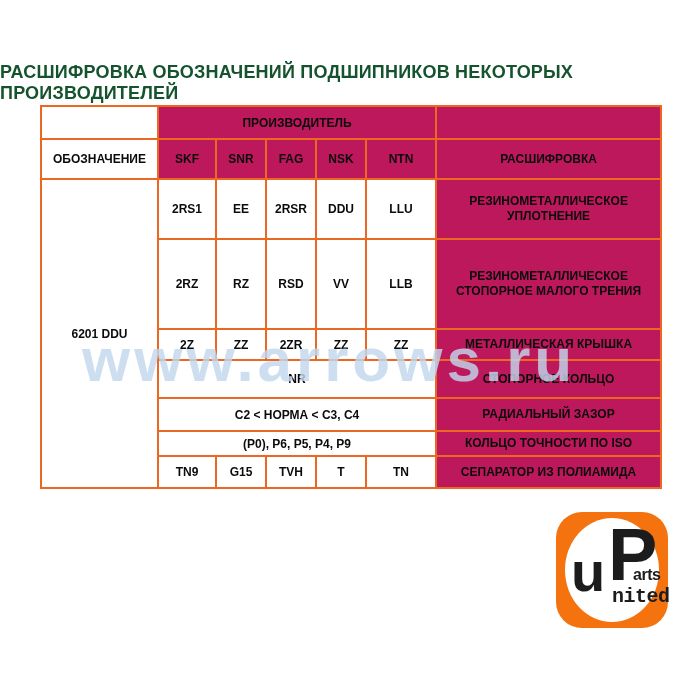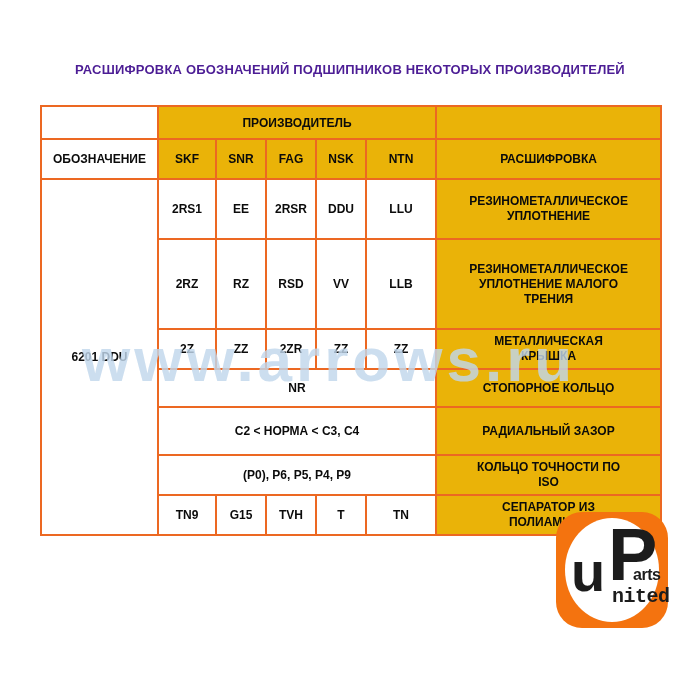--- a/index.html
+++ b/index.html
@@ -1,36 +1,36 @@
 <!DOCTYPE html>
 <html><head>
 <meta charset="utf-8">
 <style>
   * { margin: 0; padding: 0; box-sizing: border-box; }
   html, body { width: 700px; height: 700px; background: #ffffff; overflow: hidden; }
   body { font-family: "Liberation Sans", "DejaVu Sans", sans-serif; position: relative; color: #000; }
 
   .page-title {
     position: absolute; top: 62px; left: 0; width: 700px;
-    text-align: center; font-size: 13px; font-weight: bold; color: #4c1d95;
+    font-size: 18px; font-weight: bold; color: #14532d;
     letter-spacing: 0.2px;
   }
 
   table.decode {
     position: absolute; left: 40px; top: 105px;
     border-collapse: collapse; table-layout: fixed; width: 620px;
   }
   table.decode td {
     border: 2px solid #EC6822;
     text-align: center; vertical-align: middle;
     font-size: 12px; font-weight: bold; color: #0b0b0b;
   }
-  td.o { background: #eab308; }
+  td.o { background: #be185d; }
   td.w { background: #ffffff; }
-  td.dec { font-size: 11px; padding: 4px 28px; line-height: 1.25; }
+  td.dec { font-size: 11px; padding: 4px 12px; line-height: 1.25; }
   td.hdr { font-size: 12.5px; }
 
   .watermark {
     position: absolute; left: 82px; top: 324px;
     font-size: 62px; font-weight: bold; letter-spacing: 4px;
     color: rgba(193, 215, 235, 0.82);
     white-space: nowrap; pointer-events: none; z-index: 5;
   }
 
   .logo {
@@ -85,35 +85,35 @@
     <td class="w">DDU</td>
     <td class="w">LLU</td>
     <td class="o dec">РЕЗИНОМЕТАЛЛИЧЕСКОЕ УПЛОТНЕНИЕ</td>
   </tr>
   <tr style="height:90px">
     <td class="w">2RZ</td>
     <td class="w">RZ</td>
     <td class="w">RSD</td>
     <td class="w">VV</td>
     <td class="w">LLB</td>
-    <td class="o dec">РЕЗИНОМЕТАЛЛИЧЕСКОЕ УПЛОТНЕНИЕ МАЛОГО ТРЕНИЯ</td>
+    <td class="o dec">РЕЗИНОМЕТАЛЛИЧЕСКОЕ СТОПОРНОЕ МАЛОГО ТРЕНИЯ</td>
   </tr>
   <tr style="height:31px">
     <td class="w">2Z</td>
     <td class="w">ZZ</td>
     <td class="w">2ZR</td>
     <td class="w">ZZ</td>
     <td class="w">ZZ</td>
     <td class="o dec">МЕТАЛЛИЧЕСКАЯ КРЫШКА</td>
   </tr>
   <tr style="height:38px">
     <td class="w" colspan="5">NR</td>
     <td class="o dec">СТОПОРНОЕ КОЛЬЦО</td>
   </tr>
-  <tr style="height:48px">
+  <tr style="height:33px">
     <td class="w" colspan="5">C2 &lt; НОРМА &lt; C3, C4</td>
     <td class="o dec">РАДИАЛЬНЫЙ ЗАЗОР</td>
   </tr>
   <tr style="height:20px">
     <td class="w" colspan="5">(P0), P6, P5, P4, P9</td>
     <td class="o dec">КОЛЬЦО ТОЧНОСТИ ПО ISO</td>
   </tr>
   <tr style="height:32px">
     <td class="w">TN9</td>
     <td class="w">G15</td>

